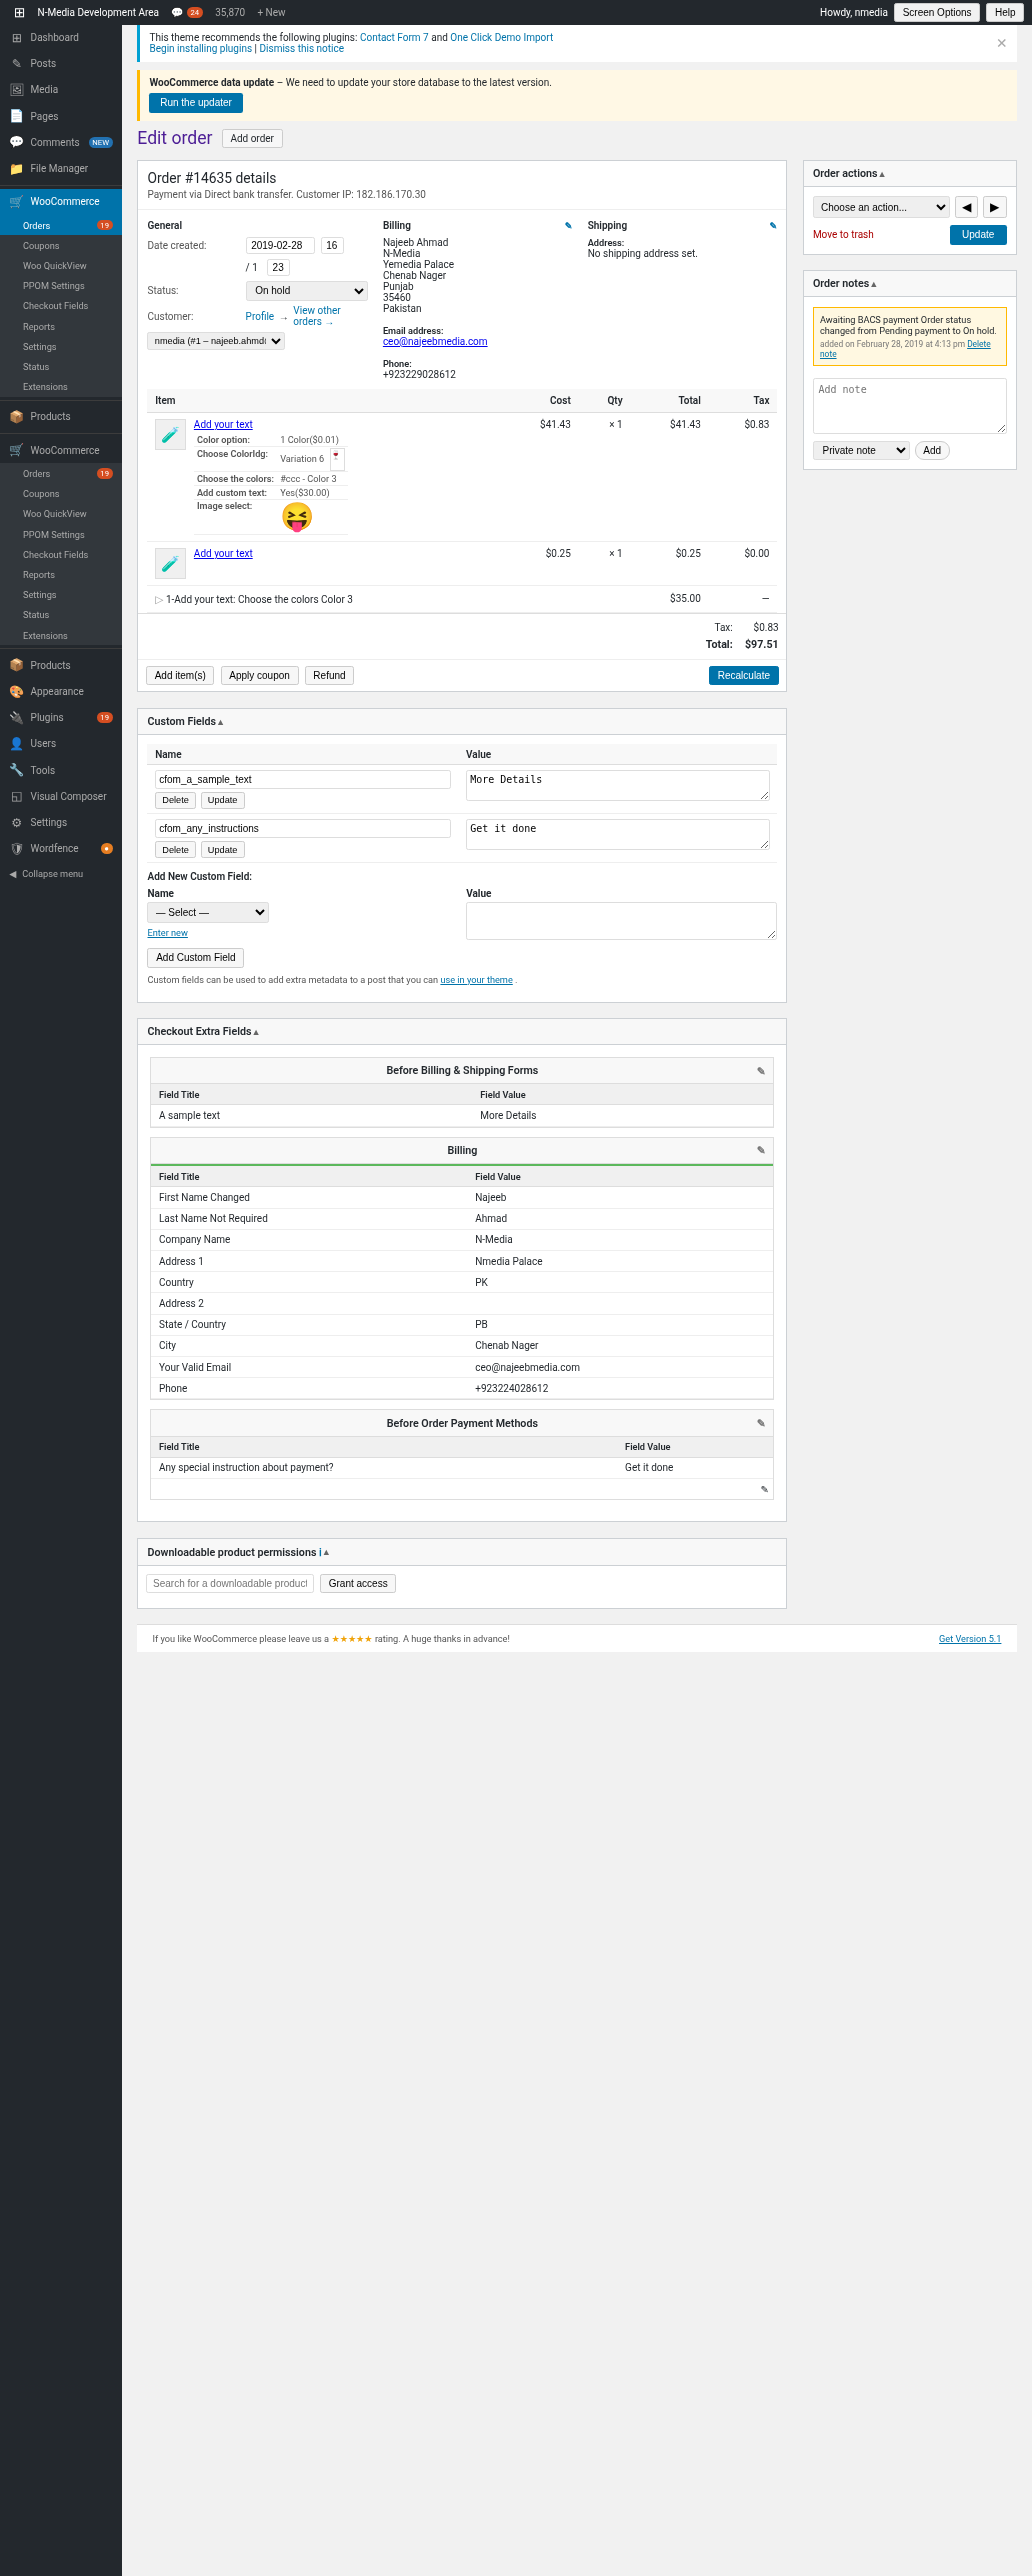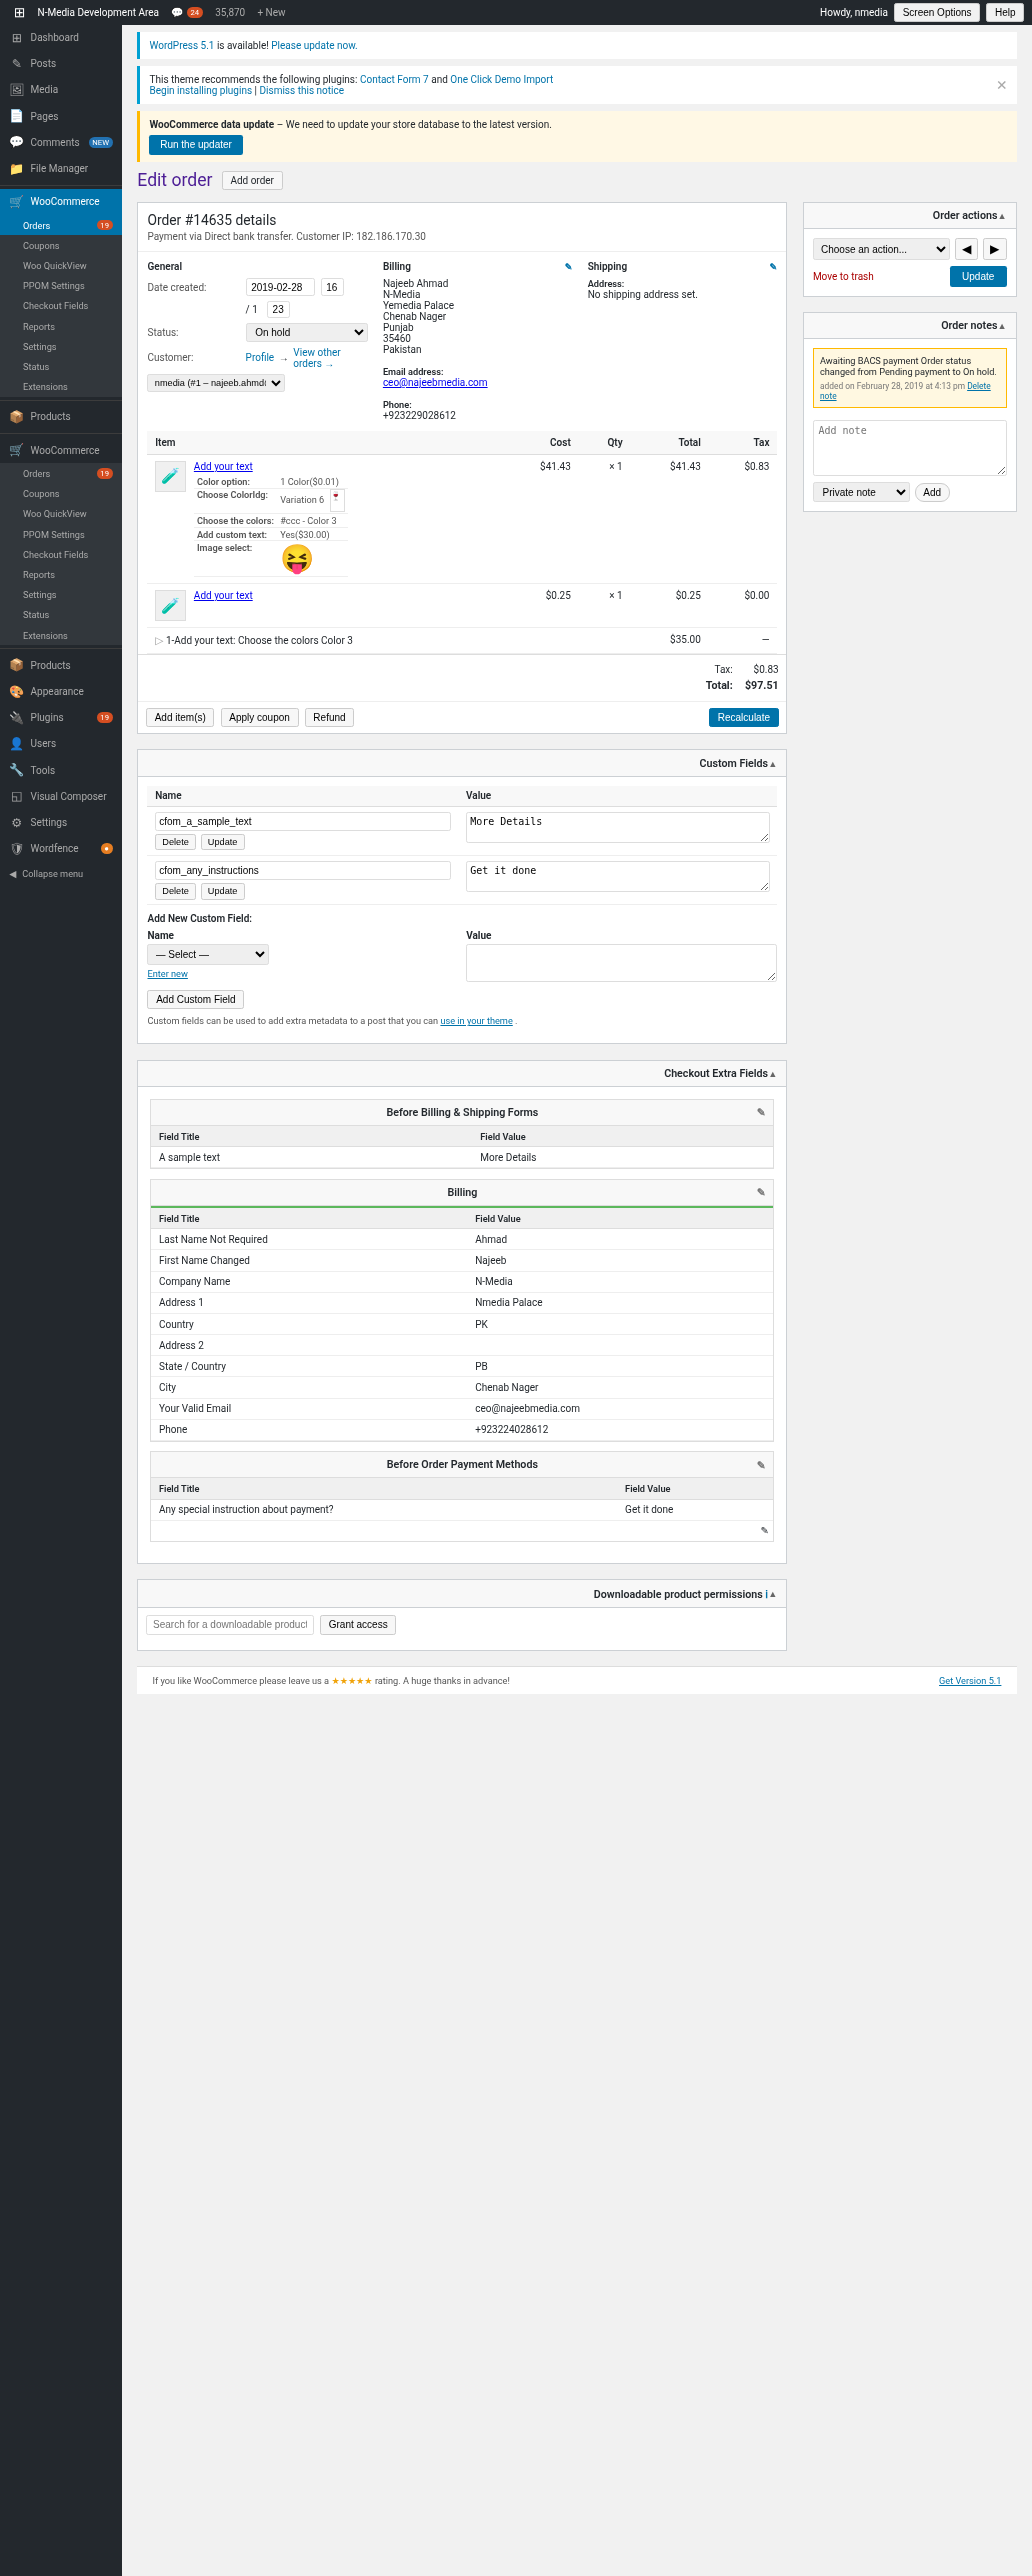--- a/index.html
+++ b/index.html
@@ -46,21 +46,21 @@
     .page-title { font-size: 17.6px; font-weight: 400; color: #4c1d95; }
     .add-order-btn { background: #f7f7f7; border: 0.8px solid #ccc; padding: 3.1px 7.7px; cursor: pointer; font-size: 10px; border-radius: 2.3px; text-decoration: none; color: #23282d; }
     
     
     .order-layout { display: flex; gap: 15.3px; }
     .order-main { flex: 1; }
     .order-sidebar { width: 214px; flex-shrink: 0; }
     
     
     .metabox { background: #fff; border: 0.8px solid #ccd0d4; margin-bottom: 15.3px; }
-    .metabox-header { background: #f8f8f8; border-bottom: 0.8px solid #ccd0d4; padding: 6.1px 9.2px; display: flex; align-items: center; justify-content: flex-end; cursor: pointer; }
+    .metabox-header { background: #f8f8f8; border-bottom: 0.8px solid #ccd0d4; padding: 6.1px 9.2px; display: flex; align-items: center; justify-content: flex-start; cursor: pointer; }
     .metabox-header h2 { font-size: 10.7px; font-weight: 600; }
     .metabox-header .toggle { color: #666; font-size: 9.2px; }
     .metabox-body { padding: 9.2px; }
     
     
     .order-details-header { padding: 9.2px; }
     .order-details-header h2 { font-size: 13.8px; font-weight: 400; margin-bottom: 3.1px; }
     .order-details-header p { color: #555; font-size: 10px; }
     
     
@@ -327,27 +327,20 @@
       <span class="badge orange">●</span>
     </div>
     <div class="collapse-menu">
       <span>◀</span>
       <span>Collapse menu</span>
     </div>
   </div>
 
   <div id="wpcontent">
 
-    <div class="notice" style="margin-top:7.7px;">
-      <span>
-        <a href="#">WordPress 5.1</a>
-        <span> is available! </span>
-        <a href="#">Please update now.</a>
-      </span>
-    </div>
 
     <div class="notice">
       <div>
         <span>This theme recommends the following plugins: </span>
         <a href="#">Contact Form 7</a>
         <span> and </span>
         <a href="#">One Click Demo Import</a>
         <br>
         <a href="#">Begin installing plugins</a>
         <span> | </span>
@@ -662,26 +655,26 @@
               <div class="green-bar"></div>
               <table class="checkout-fields-table">
                 <thead>
                   <tr>
                     <th>Field Title</th>
                     <th>Field Value</th>
                   </tr>
                 </thead>
                 <tbody id="billing-fields-body">
                 <tr>
+                      <td>First Name Changed</td>
+                      <td>Najeeb</td>
+                    </tr>
+                    <tr>
                       <td>Last Name Not Required</td>
                       <td>Ahmad</td>
-                    </tr>
-                    <tr>
-                      <td>First Name Changed</td>
-                      <td>Najeeb</td>
                     </tr>
                     <tr>
                       <td>Company Name</td>
                       <td>N-Media</td>
                     </tr>
                     <tr>
                       <td>Address 1</td>
                       <td>Nmedia Palace</td>
                     </tr>
                     <tr>

